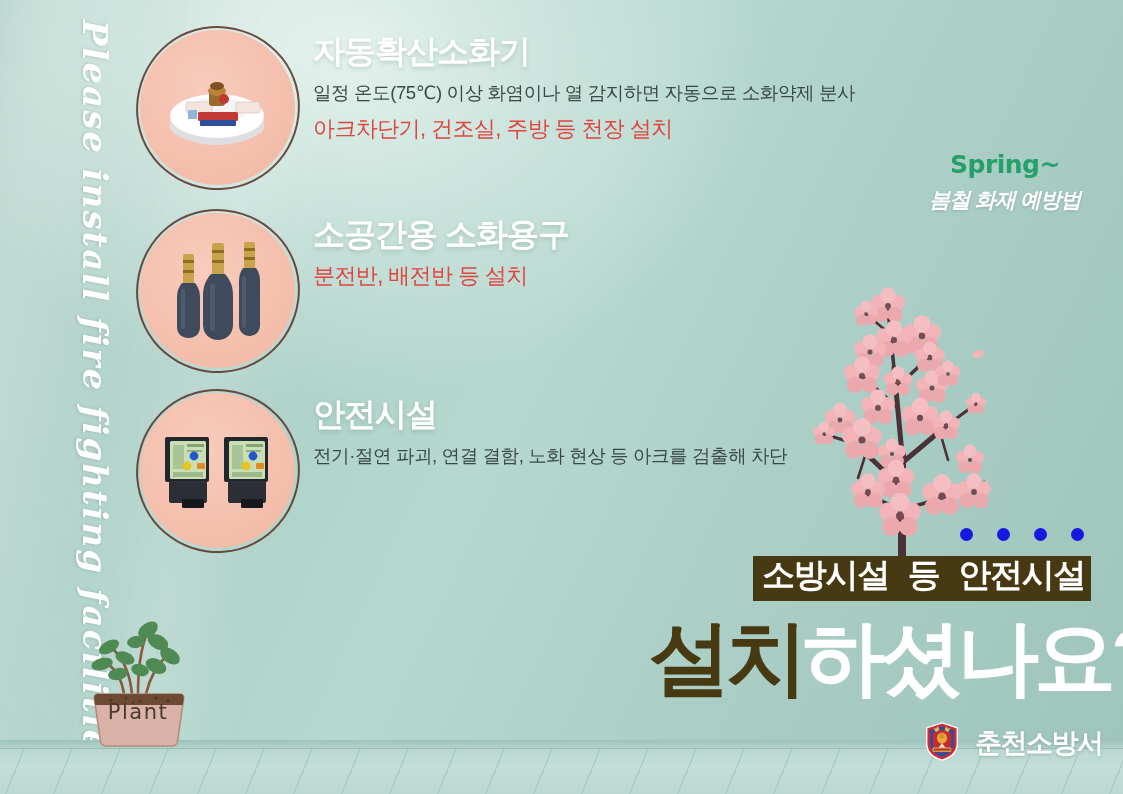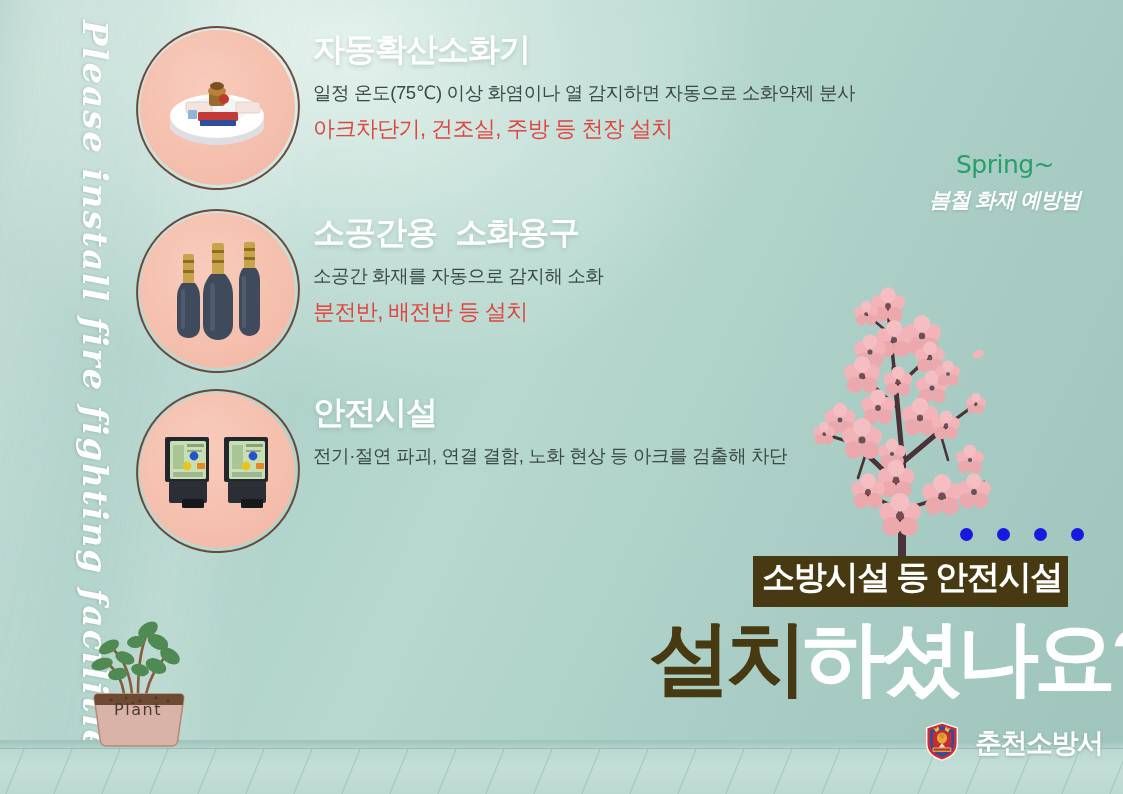--- a/index.html
+++ b/index.html
@@ -60,53 +60,53 @@
     background:radial-gradient(circle at 42% 36%,#f8cbbc 0%,#f5c0ae 55%,#f0b7a4 100%);
   }
   .item .ring{
     position:absolute;left:136px;top:-4px;width:160px;height:160px;
     border:2.4px solid #5c352a;border-radius:49% 51% 50% 50% / 51% 49% 51% 49%;
     transform:rotate(-4deg);opacity:.88;
   }
   .item .prod{position:absolute;left:140px;top:0;width:155px;height:155px;}
   .item .txt{position:absolute;left:313px;top:4px;width:600px;}
   .ttl{
-    font-family:Liberation Mono, monospace;font-weight:700;font-size:32px;
+    font-family:Liberation Sans, sans-serif;font-weight:700;font-size:32px;
     color:#ffffff;letter-spacing:-1px;line-height:1.1;margin:0 0 10px 0;
     text-shadow:0 2px 4px rgba(80,110,105,.25);
   }
   .desc{
     font-size:18.5px;color:#3c4a47;line-height:1.35;margin:12px 0 9px 0;letter-spacing:-.4px;
   }
   .hl{
     font-size:22px;color:#e0453f;font-weight:500;line-height:1.25;margin:0;letter-spacing:-.6px;
   }
 
   
   .spring{position:absolute;left:905px;top:152px;width:200px;text-align:center;}
   .spring .en{
-    font-family:"DejaVu Sans",sans-serif;font-weight:400;font-size:25px;color:#25a06a;
+    font-family:"DejaVu Sans",sans-serif;font-weight:700;font-size:25px;color:#25a06a;
     letter-spacing:-.5px;line-height:1;margin:0 0 7px 0;
   }
   .spring .kr{
     font-family:"Liberation Sans",sans-serif;font-weight:700;font-size:21px;color:#ffffff;
     letter-spacing:-.8px;line-height:1;margin:12px;
     text-shadow:0 1px 3px rgba(80,110,105,.3);
     font-style:italic;
   }
 
   
   .dots{position:absolute;left:960px;top:528px;display:flex;gap:24px;}
   .dots i{display:block;width:13px;height:13px;border-radius:50%;background:#1818e0;}
 
   
   .band{
     position:absolute;left:753px;top:556px;
-    background:#473a12;padding:5px 6px 13px 9px;
-    font-family:Liberation Serif, serif;font-weight:700;font-size:33px;color:#ffffff;
+    background:#473a12;padding:5px 6px 7px 9px;
+    font-family:Liberation Mono, monospace;font-weight:700;font-size:33px;color:#ffffff;
     letter-spacing:-1.2px;line-height:1;white-space:nowrap;
   }
   .headline{
     position:absolute;left:620px;top:617px;white-space:nowrap;
     font-family:"Liberation Sans",sans-serif;font-weight:700;font-size:82px;
     letter-spacing:-5px;line-height:1;
   }
   .headline .dark{color:#473a12;margin-left:29px;}
   .headline .light{color:#ffffff;}
 
@@ -115,21 +115,21 @@
   .footer .name{
     font-family:"Liberation Sans",sans-serif;font-weight:700;font-size:27px;color:#ffffff;
     letter-spacing:-1.5px;line-height:1;
     text-shadow:0 1px 3px rgba(70,100,95,.35);
   }
 
   
   .plant{position:absolute;left:78px;top:608px;width:120px;height:140px;}
   .plant .label{
     position:absolute;left:0;right:0;top:92px;text-align:center;
-    font-family:"DejaVu Sans",sans-serif;font-size:16px;color:#4a3a30;letter-spacing:1.5px;
+    font-family:"DejaVu Sans",sans-serif;font-size:21px;color:#4a3a30;letter-spacing:1.5px;
   }
   .blossom{position:absolute;left:770px;top:248px;width:260px;height:310px;}
 </style>
 </head>
 <body>
 
 <div id="poster">
 
   <div class="beam"></div>
   <div class="beam2"></div>
@@ -187,21 +187,20 @@
           <rect x="104" y="35" width="11" height="3" fill="#8d6d23"></rect>
           <rect x="104" y="44" width="11" height="3" fill="#8d6d23"></rect>
           <path d="M103 55h13c3 4 4 8 4 13v44c0 7-5 11-10.5 11S99 119 99 112V68c0-5 1-9 4-13z" fill="#3f4a5c"></path>
           <rect x="102" y="63" width="4" height="52" rx="2" fill="#59657a" opacity=".6"></rect>
         </g>
       </svg>
     </div>
     <div class="ring"></div>
     <div class="txt">
       <p class="ttl">소공간용 소화용구</p>
-      <p class="desc">소공간 화재를 자동으로 감지해 소화</p>
       <p class="hl">분전반, 배전반 등 설치</p>
     </div>
   </div>
 
   <div class="item" style="top:393px;">
     <div class="circle"></div>
     <div class="prod">
       <svg viewBox="0 0 155 155" width="155" height="155" aria-hidden="true">
         <g>
           <rect x="25" y="44" width="44" height="45" rx="2" fill="#23262b"></rect>

